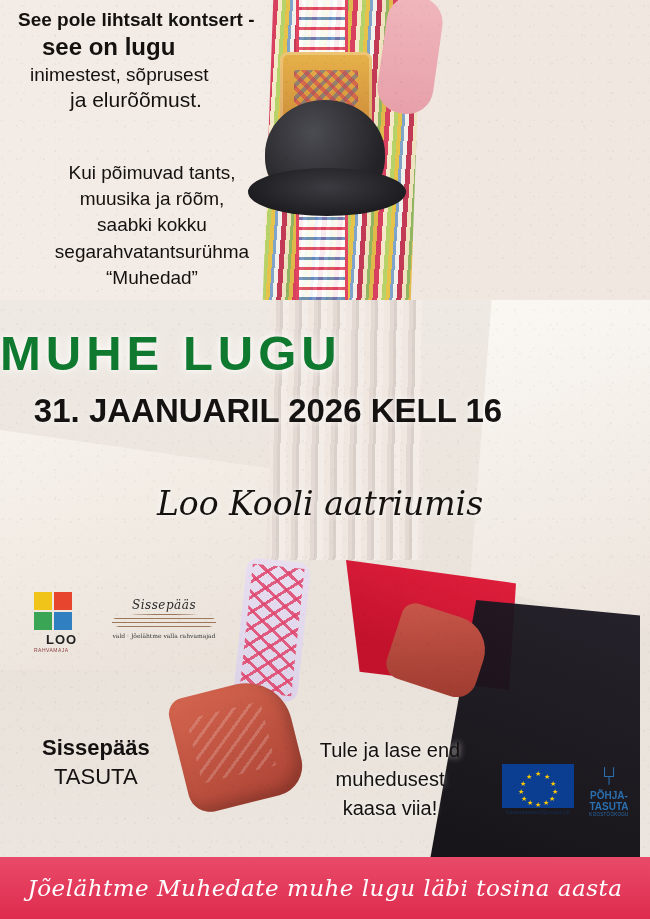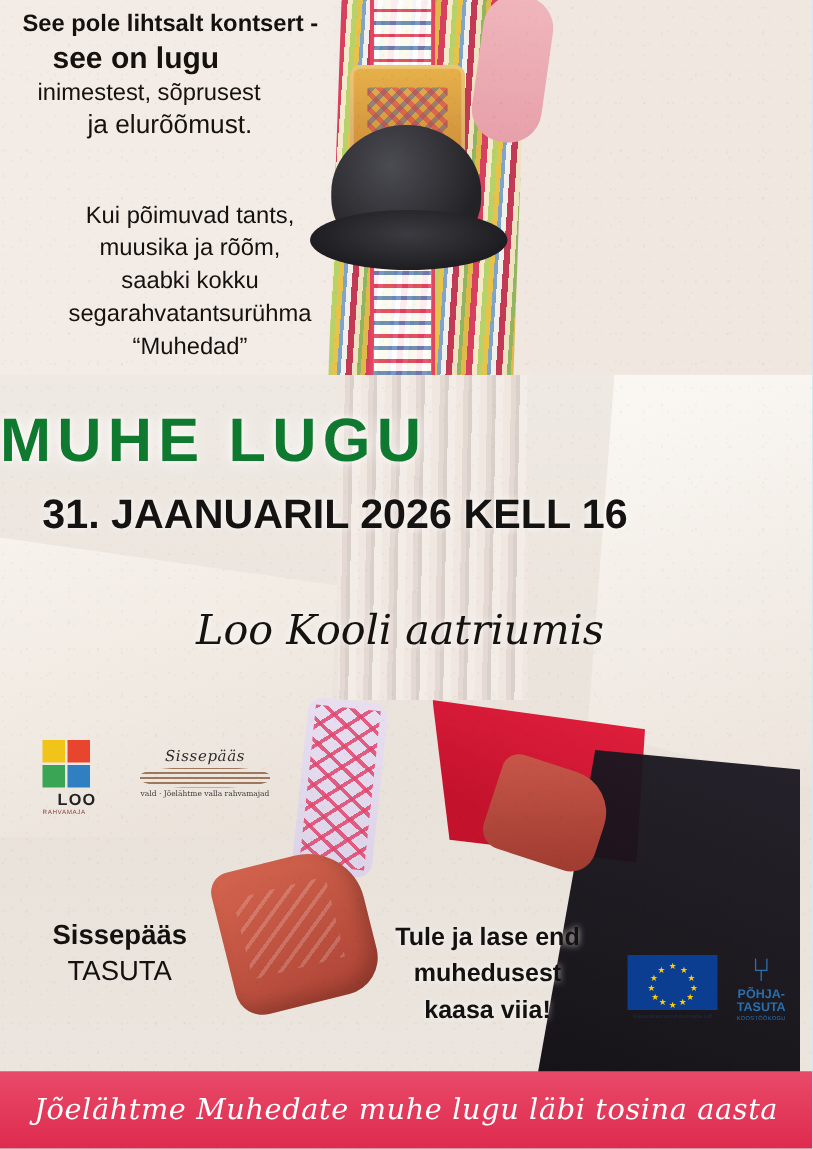--- a/index.html
+++ b/index.html
@@ -458,21 +458,21 @@
     <div class="wave"></div>
     <div class="jsub">vald · Jõelähtme valla rahvamajad</div>
   </div>
 
 
   <div class="entry">
     <div class="e1">Sissepääs</div>
     <div class="e2">TASUTA</div>
   </div>
 
-  <div class="comealong" style="white-space: pre-line; font-weight: bold;">Tule ja lase end
+  <div class="comealong" style="white-space: pre-line;">Tule ja lase end
 muhedusest
 kaasa viia!</div>
 
   <div class="logo-eu">
     <div class="flag">
       <span class="star" style="left:33px; top:6px;">★</span>
       <span class="star" style="left:24px; top:9px;">★</span>
       <span class="star" style="left:42px; top:9px;">★</span>
       <span class="star" style="left:18px; top:16px;">★</span>
       <span class="star" style="left:48px; top:16px;">★</span>

